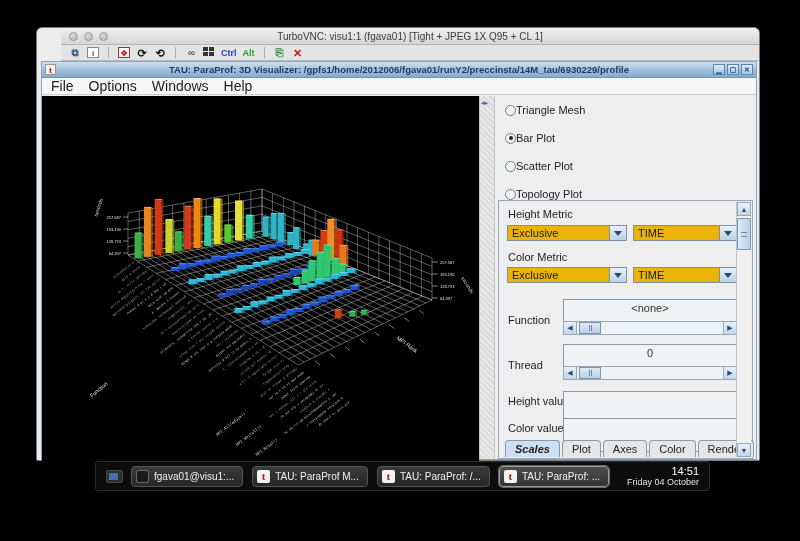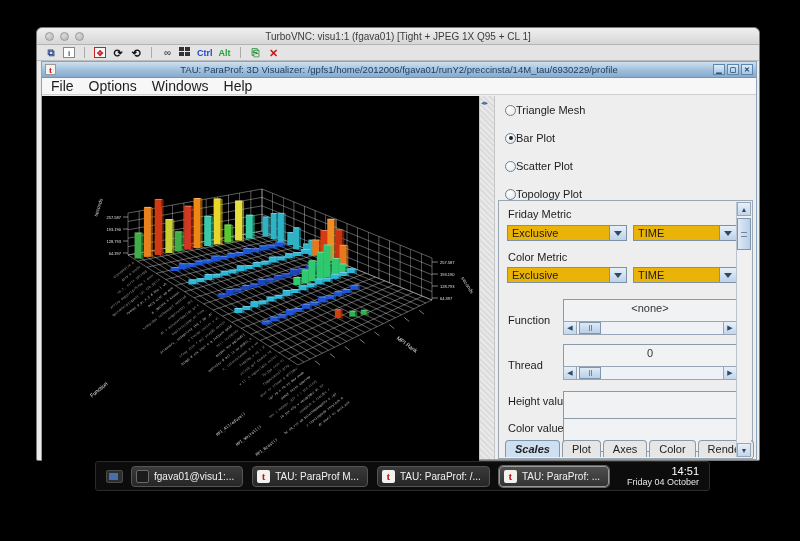--- a/index.html
+++ b/index.html
@@ -2,21 +2,21 @@
 <html><head>
 <meta charset="utf-8">
 <style>
   * { margin:0; padding:0; box-sizing:border-box; }
   html,body { width:800px; height:541px; background:#000; overflow:hidden;
     font-family:"Liberation Sans", sans-serif; }
 
   
   .vnc-window { position:absolute; left:36px; top:27px; width:724px; height:434px;
     background:#ececec; border:1px solid #7a7a7a; border-radius:6px 6px 2px 2px;
-    box-shadow:0 8px 24px rgba(0,0,0,.7); }
+    box-shadow:0 8px 24px rgba(0,0,0,.7);padding-left:24px; }
   .vnc-titlebar { position:relative; height:17px;
     background:linear-gradient(#f0f0f0,#d6d6d6); border-bottom:1px solid #b4b4b4;
     border-radius:6px 6px 0 0; display:flex; align-items:center; }
   .traffic { position:absolute; left:8px; top:4px; display:flex; gap:6px; }
   .traffic span { width:9px; height:9px; border-radius:50%;
     background:radial-gradient(circle at 35% 30%,#d9d9d9,#b6b6b6); border:1px solid #9a9a9a; }
   .vnc-title { width:100%; text-align:center; font-size:10px; color:#3c3c3c; }
 
   .vnc-toolbar { height:16px; background:#e4e4e4; border-bottom:1px solid #bdbdbd;
     display:flex; align-items:center; padding-left:8px; gap:6px; }
@@ -35,21 +35,21 @@
 
   
   .app-window { position:absolute; left:4px; top:33px; width:716px; height:399px;
     background:#ececec; border:1px solid #8aa3bd; }
   .app-titlebar { height:16px; background:linear-gradient(#cfe0ef,#9dbcd9 60%,#86abce);
     border-bottom:1px solid #7094b5; display:flex; align-items:center; position:relative; }
   .tau-icon { width:11px; height:11px; background:#f4f2ee; border:1px solid #999;
     margin-left:3px; font-size:9px; font-weight:bold; color:#c01818;
     font-family:"Liberation Serif",serif; line-height:10px; text-align:center; }
   .app-title { position:absolute; left:0; right:0; text-align:center; font-size:9.5px;
-    font-weight:normal; color:#1c3e63; }
+    font-weight:bold; color:#1c3e63; }
   .win-btns { position:absolute; right:3px; top:2px; display:flex; gap:2px; }
   .win-btns span { width:12px; height:11px; background:linear-gradient(#dcebf8,#a8c6e2);
     border:1px solid #5d87ad; font-size:7px; line-height:10px; text-align:center;
     color:#23486e; font-weight:bold; }
   .app-menubar { height:17px; background:#f7f7f7; border-bottom:1px solid #d0d0d0;
     display:flex; align-items:center; gap:15px; padding-left:9px; }
   .menu-item { font-size:14px; color:#1d1d1d; }
 
   .app-content { position:absolute; left:0; top:34px; right:0; bottom:0; display:flex; }
   .view3d { position:relative; width:437px; height:100%; background:#000; }
@@ -658,21 +658,21 @@
         <div class="radio-row" style="top:64px">
           <span class="radio"></span>
           <span>Scatter Plot</span>
         </div>
         <div class="radio-row" style="top:92px">
           <span class="radio"></span>
           <span>Topology Plot</span>
         </div>
 
         <div class="scrollbox">
-          <span class="sb-label" style="top:7px">Friday Metric</span>
+          <span class="sb-label" style="top:7px">Height Metric</span>
           <div class="combo" style="left:8px; top:24px; width:120px">
             <span class="val">Exclusive</span>
             <span class="btn">
                 <i></i>
               </span>
           </div>
           <div class="combo" style="left:134px; top:24px; width:104px">
             <span class="val">TIME</span>
             <span class="btn">
                 <i></i>

